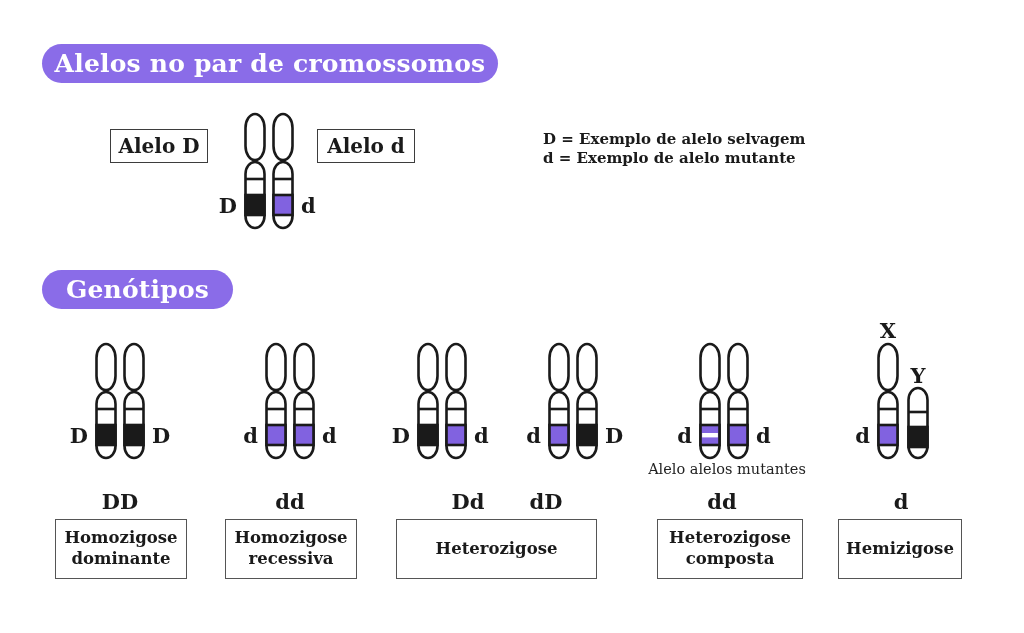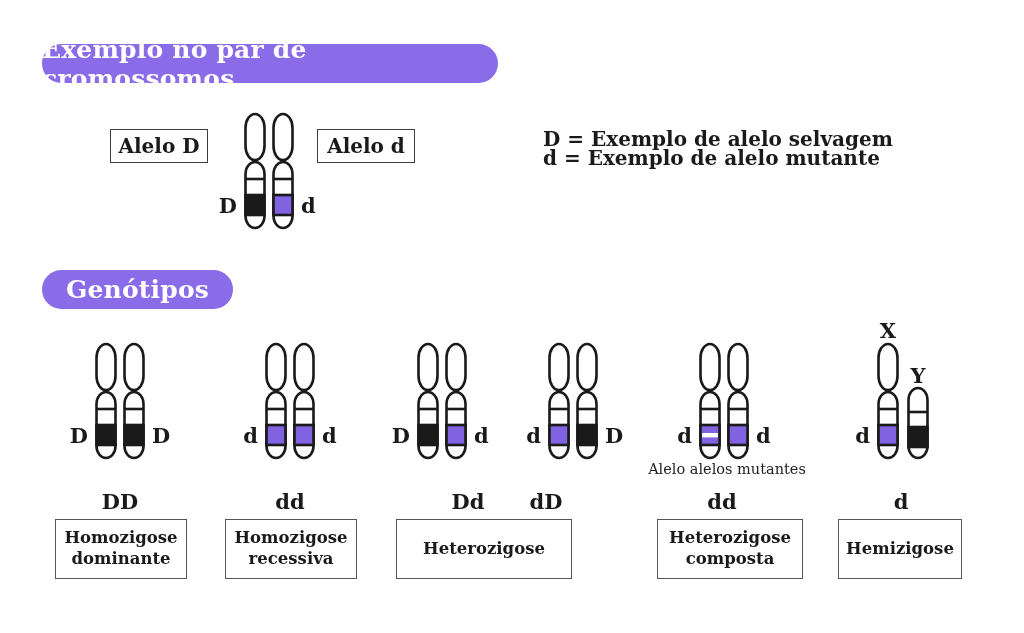--- a/index.html
+++ b/index.html
@@ -7,43 +7,43 @@
           font-family:"DejaVu Serif",serif;color:#1a1a1a;overflow:hidden;}
   .banner{position:absolute;display:flex;align-items:center;justify-content:center;
           color:#ffffff;font-weight:bold;font-size:25px;border-radius:20px;letter-spacing:.2px;}
   #banner-alleles{left:42px;top:44px;width:456px;height:39px;}
   #banner-genotypes{left:42px;top:270px;width:191px;height:39px;}
   .allele-box{position:absolute;top:129px;height:34px;box-sizing:border-box;
           border:1.5px solid #3d3d3d;display:flex;align-items:center;justify-content:center;
           font-weight:bold;font-size:20px;background:#fff;}
   #allele-box-d{left:110px;width:98px;}
   #allele-box-r{left:317px;width:98px;}
-  .legend{position:absolute;left:543px;top:130px;font-weight:bold;font-size:20px;line-height:19px;}
+  .legend{position:absolute;left:543px;top:130px;font-weight:bold;font-size:15px;line-height:19px;}
   .geno-label{position:absolute;top:489px;transform:translateX(-50%);
           font-weight:bold;font-size:21px;white-space:nowrap;}
   .cat-box{position:absolute;top:519px;height:60px;box-sizing:border-box;
           border:1.5px solid #555555;display:flex;align-items:center;justify-content:center;
           text-align:center;font-weight:bold;font-size:16.5px;line-height:1.25;
           background:#fff;padding:2px 6px;}
   #cat-box-1{left:55px;width:132px;}
   #cat-box-2{left:225px;width:132px;}
-  #cat-box-3{left:396px;width:176px;}
+  #cat-box-3{left:396px;width:201px;}
   #cat-box-4{left:657px;width:146px;}
   #cat-box-5{left:838px;width:124px;}
   .note{position:absolute;top:461px;transform:translateX(-50%);left:727px;
           font-size:14.5px;white-space:nowrap;color:#222;}
   #chromo-layer{position:absolute;left:0;top:0;}
   #chromo-layer text{font-family:"DejaVu Serif",serif;font-weight:bold;font-size:21px;fill:#1a1a1a;}
 </style>
 </head>
 <body>
 
 <div class="canvas">
 
-  <div class="banner" id="banner-alleles" style="background: rgb(138, 108, 232);">Exemplo no par de cromossomos</div>
+  <div class="banner" id="banner-alleles" style="background: rgb(138, 108, 232);">Alelos no par de cromossomos</div>
 
   <div class="allele-box" id="allele-box-d">Alelo D</div>
   <div class="allele-box" id="allele-box-r">Alelo d</div>
 
   <div class="legend">
     <div>D = Exemplo de alelo selvagem</div>
     <div>d = Exemplo de alelo mutante</div>
   </div>
 
   <div class="banner" id="banner-genotypes" style="background: rgb(138, 108, 232);">Genótipos</div>

